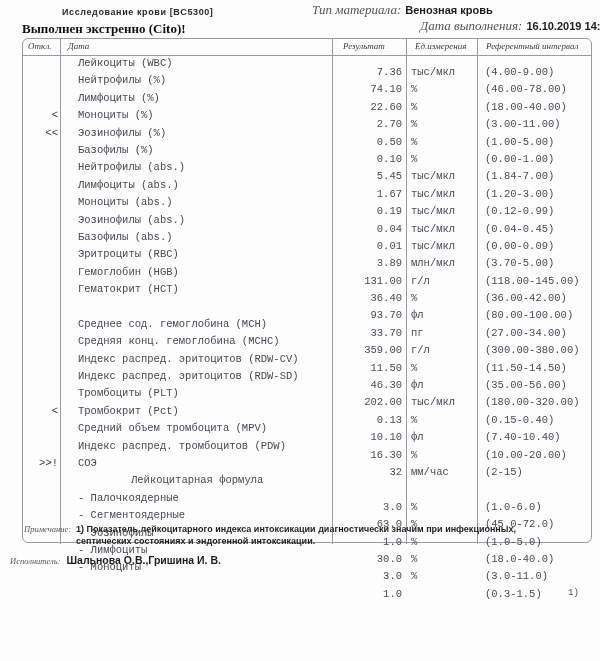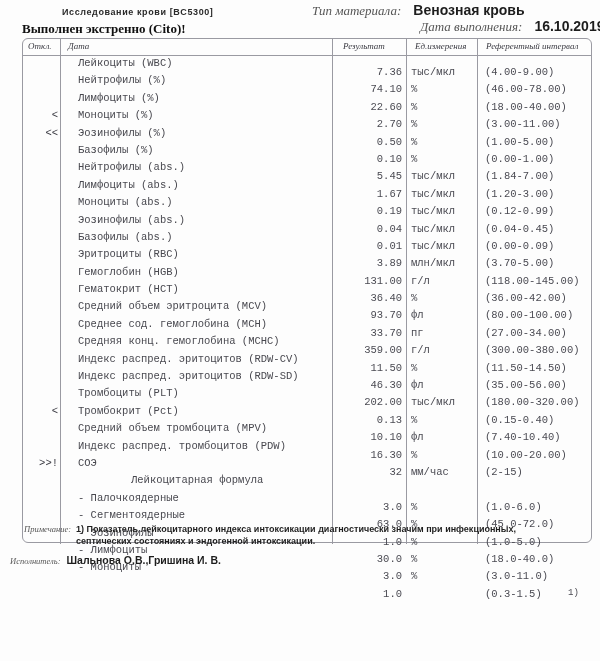--- a/index.html
+++ b/index.html
@@ -26,23 +26,23 @@
   }
   .meta-label {
     font-family: "Liberation Serif", serif;
     font-style: italic;
     font-size: 13px;
     color: #555;
   }
   .meta-value {
     font-family: "Liberation Sans", sans-serif;
     font-weight: bold;
-    font-size: 14px;
+    font-size: 11px;
     color: #1d1d1d;
-    margin-left: 12px;
+    margin-left: 4px;
   }
 
   #material-row { left: 312px; top: 2px; }
   #date-row     { left: 420px; top: 18px; }
 
   #study-title {
     position: absolute;
     left: 62px;
     top: 7px;
     font-family: "Liberation Sans", sans-serif;
@@ -355,21 +355,20 @@
         </div>
         <div class="row">
           <span class="cell c-flag"></span>
           <span class="cell c-name indent-sub">Гематокрит (HCT)</span>
           <span class="cell c-res">36.40</span>
           <span class="cell c-unit">%</span>
           <span class="cell c-ref">(36.00-42.00)</span>
         </div>
         <div class="row">
           <span class="cell c-flag"></span>
-          <span class="cell c-name indent-sub">Средний объем эритроцита (MCV)</span>
           <span class="cell c-res">93.70</span>
           <span class="cell c-unit">фл</span>
           <span class="cell c-ref">(80.00-100.00)</span>
         </div>
         <div class="row">
           <span class="cell c-flag"></span>
           <span class="cell c-name indent-sub">Среднее сод. гемоглобина (MCH)</span>
           <span class="cell c-res">33.70</span>
           <span class="cell c-unit">пг</span>
           <span class="cell c-ref">(27.00-34.00)</span>

